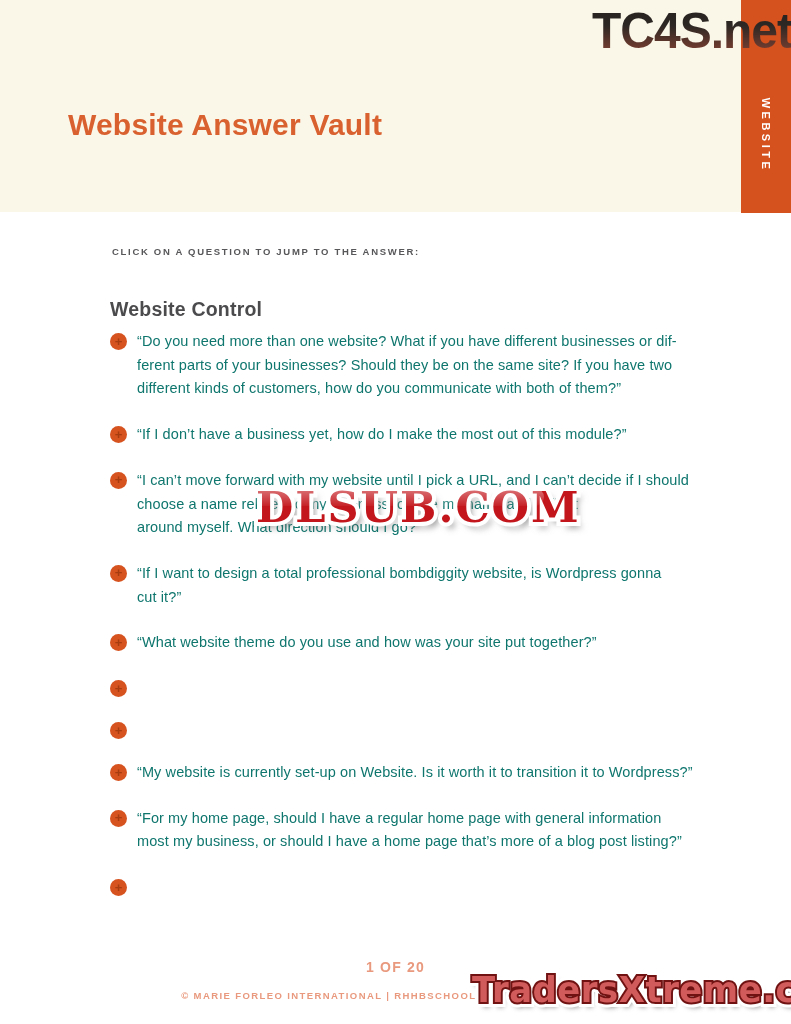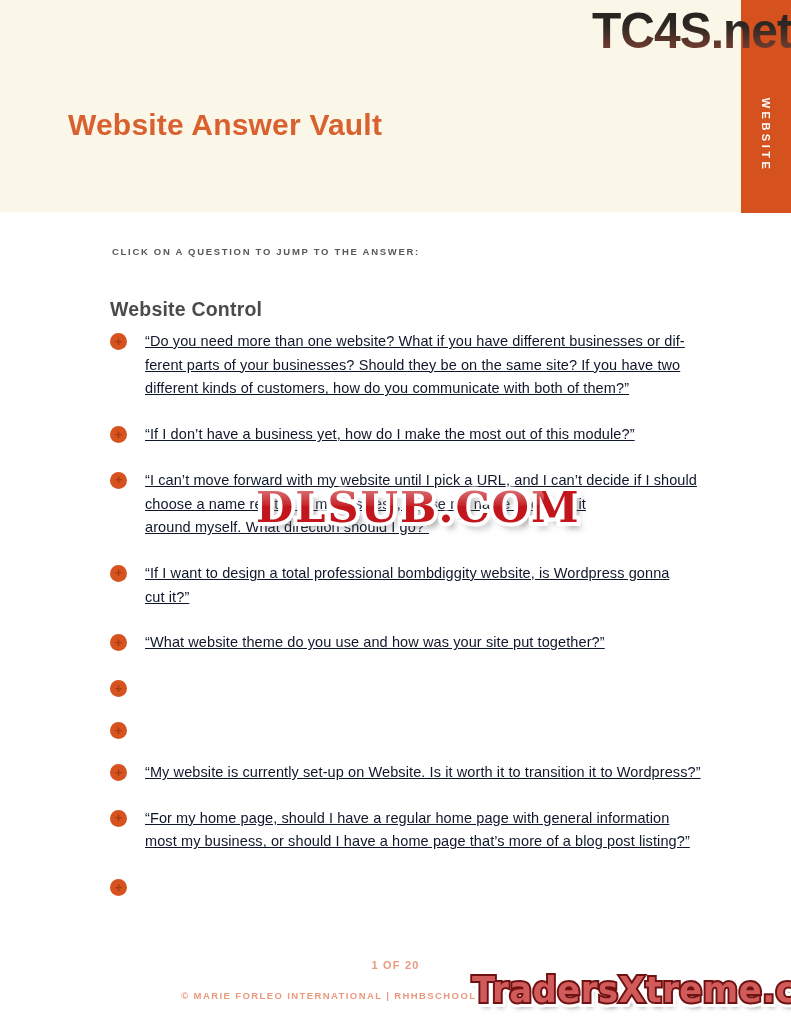--- a/index.html
+++ b/index.html
@@ -43,39 +43,39 @@
   
   .section { position:absolute; left:110px; top:282px; font-size:19.5px; font-weight:bold; color:#4B4B4D; letter-spacing:0.2px;margin-top:16px; }
 
   
   .questions { position:absolute; left:110px; top:330px; width:600px; list-style:none;
     display:flex; flex-direction:column; gap:22px; }
   .q { display:flex; align-items:flex-start; cursor:pointer; }
   .bullet { flex:0 0 17px; width:17px; height:17px; margin-top:3px; border-radius:50%;
     background:#D6521F; display:flex; align-items:center; justify-content:center; }
   .bullet .plus { color:#A63C10; font-size:13px; font-weight:bold; line-height:1; margin-top:-1px; }
-  .q-text { margin-left:18px; font-size:14.5px; line-height:23.7px; color:#0f172a;
-    white-space:pre; letter-spacing:0.1px;text-decoration:underline; }
+  .q-text { margin-left:10px; font-size:14.5px; line-height:23.7px; color:#0f766e;
+    white-space:pre; letter-spacing:0.1px; }
 
   
   .wm-dlsub { position:absolute; left:248px; top:482px; z-index:5; width:300px; height:56px; }
   .wm-dlsub .layer {
     position:absolute; left:8px; top:0; white-space:nowrap;
     font-family:"DejaVu Serif", serif; font-weight:bold; font-size:43px; letter-spacing:2px;
   }
   .wm-dlsub .outline-w { -webkit-text-stroke:8px #ffffff; color:#ffffff;
     text-shadow:5px 6px 6px rgba(95,95,95,0.60); }
   .wm-dlsub .fill { color:#C3161C; }
   .wm-dlsub .gloss { position:absolute; left:4px; top:6px; width:292px; height:18px;
     background:linear-gradient(180deg, rgba(255,255,255,0.42), rgba(255,255,255,0.05));
     border-radius:9px; pointer-events:none; }
 
   
   .footer-page { position:absolute; left:0; top:959px; width:791px; text-align:center;
-    font-size:11px; letter-spacing:1.2px; color:#E9997E; font-weight:bold; }
+    font-size:14px; letter-spacing:1.2px; color:#E9997E; font-weight:bold; }
   .footer-copy { position:absolute; left:0; top:990px; width:688px; text-align:center;
     font-size:9.5px; letter-spacing:1.4px; color:#E9997E; font-weight:bold; }
 
   
   .wm-traders { position:absolute; left:472px; top:970px; z-index:6; width:320px; height:54px; }
   .wm-traders .layer {
     position:absolute; left:0; top:0; white-space:nowrap;
     font-family:"DejaVu Sans", sans-serif; font-weight:bold; font-size:35px; letter-spacing:0.5px;
     transform:scaleX(0.97); transform-origin:top left;
   }

